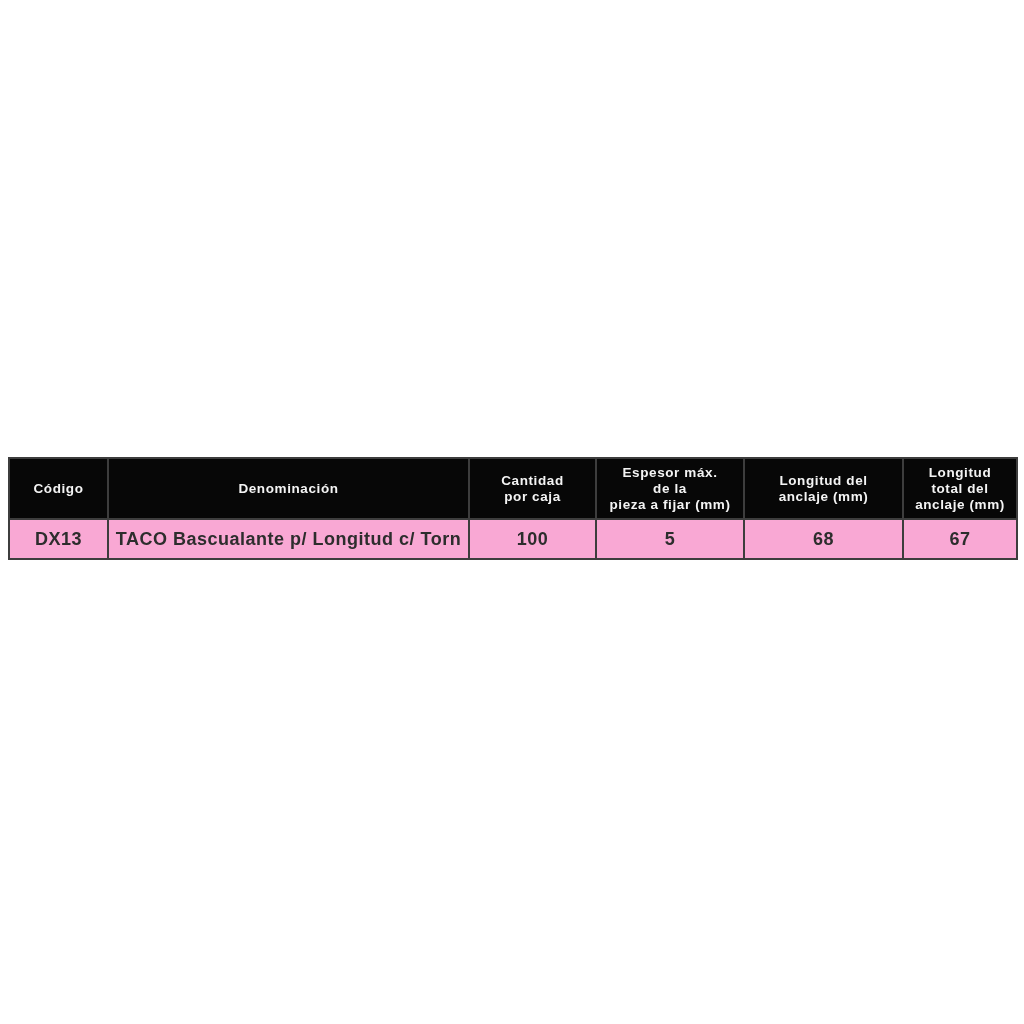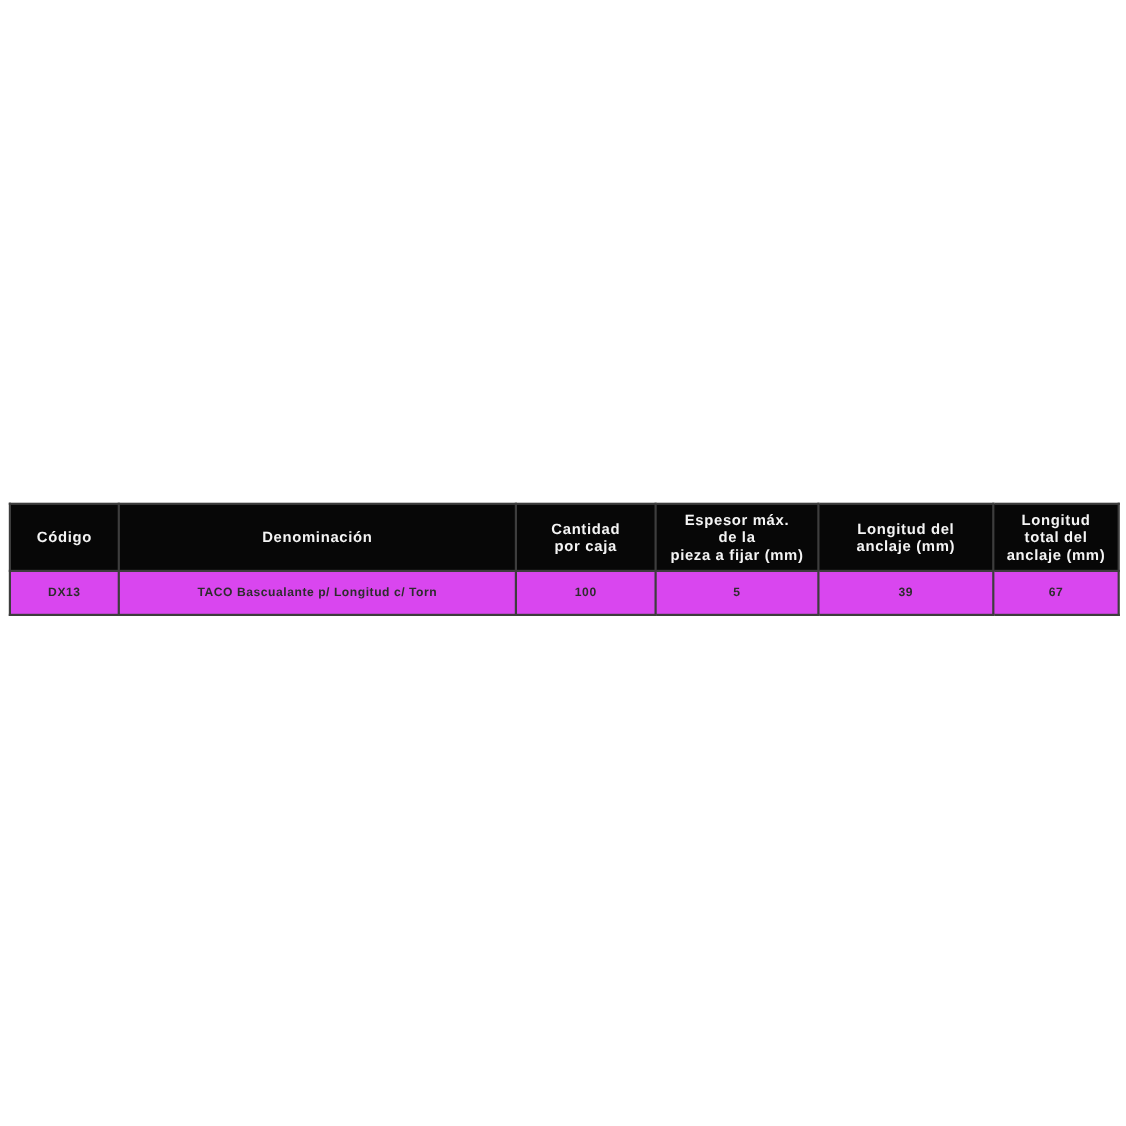--- a/index.html
+++ b/index.html
@@ -37,24 +37,24 @@
     background: #070707;
     color: #f4f4f4;
     font-weight: bold;
     font-size: 13.5px;
     line-height: 16px;
     letter-spacing: 0.6px;
     height: 61px;
     white-space: pre-line;
   }
   table.spec-table td {
-    background: #d946ef;
+    background: #f9a8d4;
     color: #2d2d2d;
     font-weight: bold;
-    font-size: 11px;
+    font-size: 18px;
     letter-spacing: 0.5px;
     height: 40px;
   }
   col.c-codigo      { width: 99px; }
   col.c-denominacion{ width: 361px; }
   col.c-cantidad    { width: 127px; }
   col.c-espesor     { width: 148px; }
   col.c-tornillo    { width: 159px; }
   col.c-anclaje     { width: 114px; }
 </style>
@@ -86,18 +86,18 @@
 total del
 anclaje (mm)</th>
       </tr>
     </thead>
     <tbody>
       <tr>
         <td>DX13</td>
         <td>TACO Bascualante p/ Longitud c/ Torn</td>
         <td>100</td>
         <td>5</td>
-        <td>39</td>
+        <td>68</td>
         <td>67</td>
       </tr>
     </tbody>
   </table>
 </div>
 
 </body></html>

